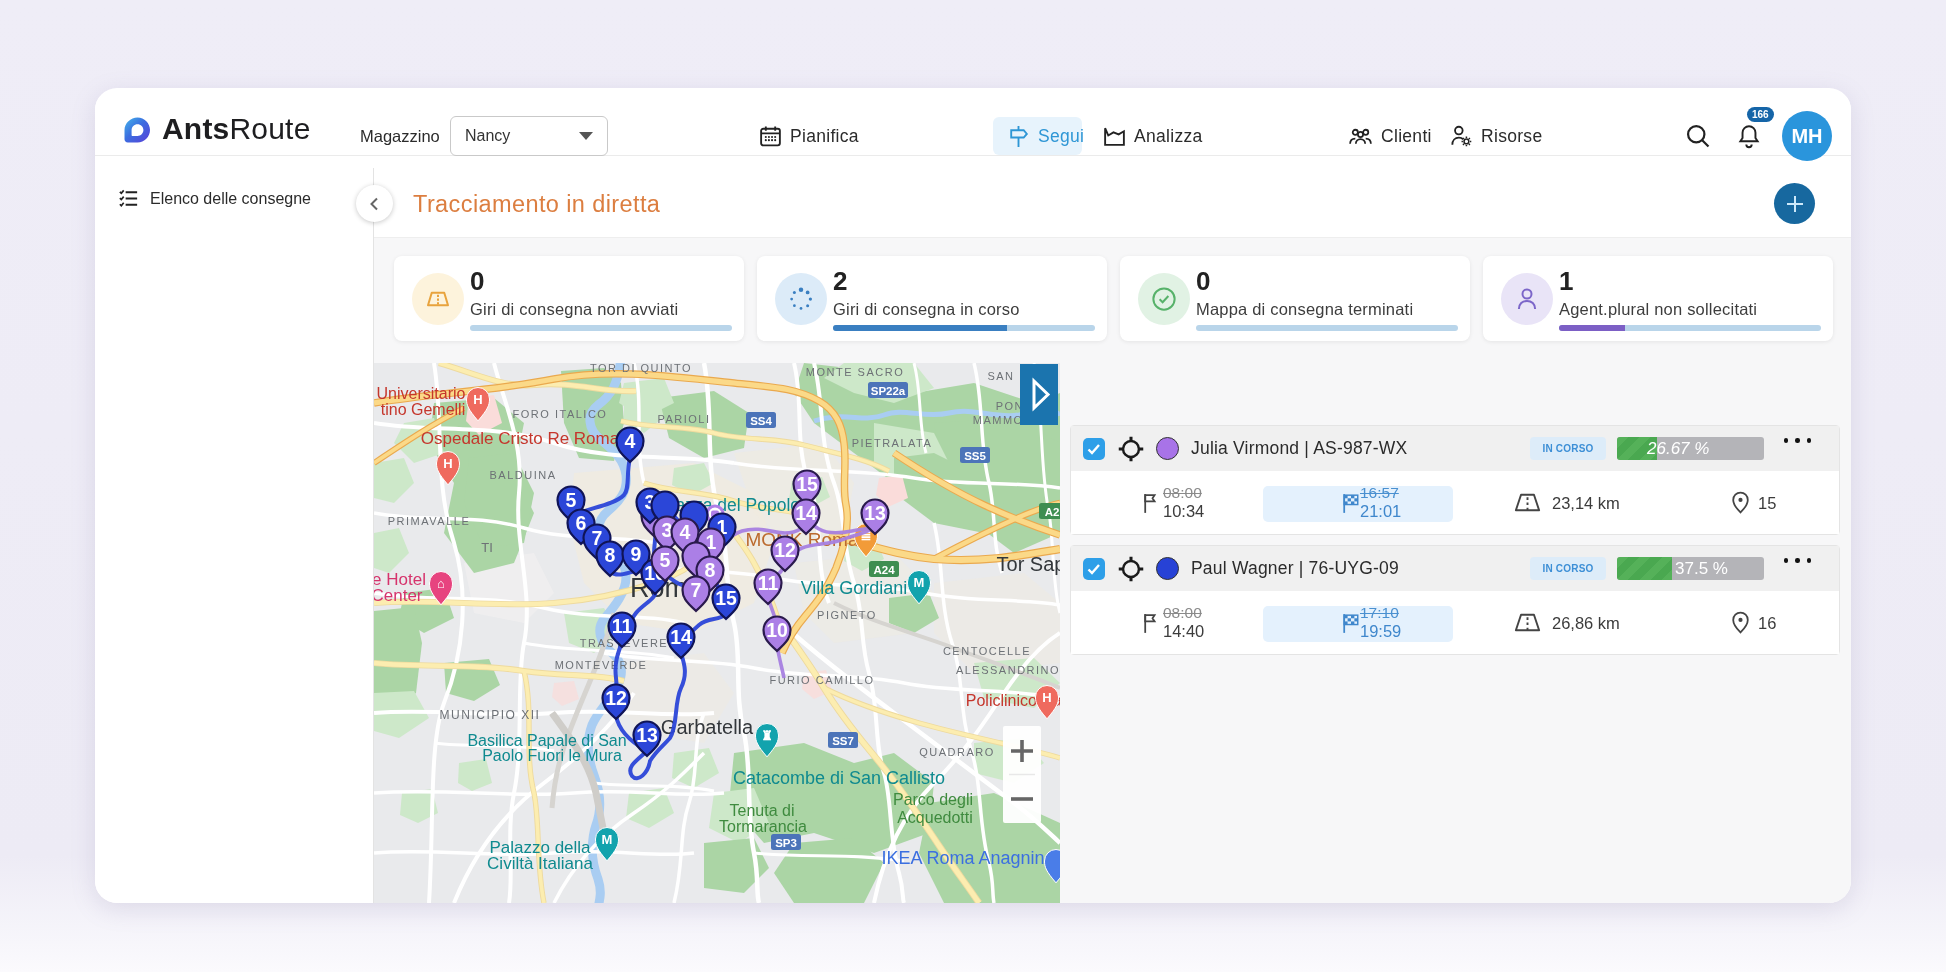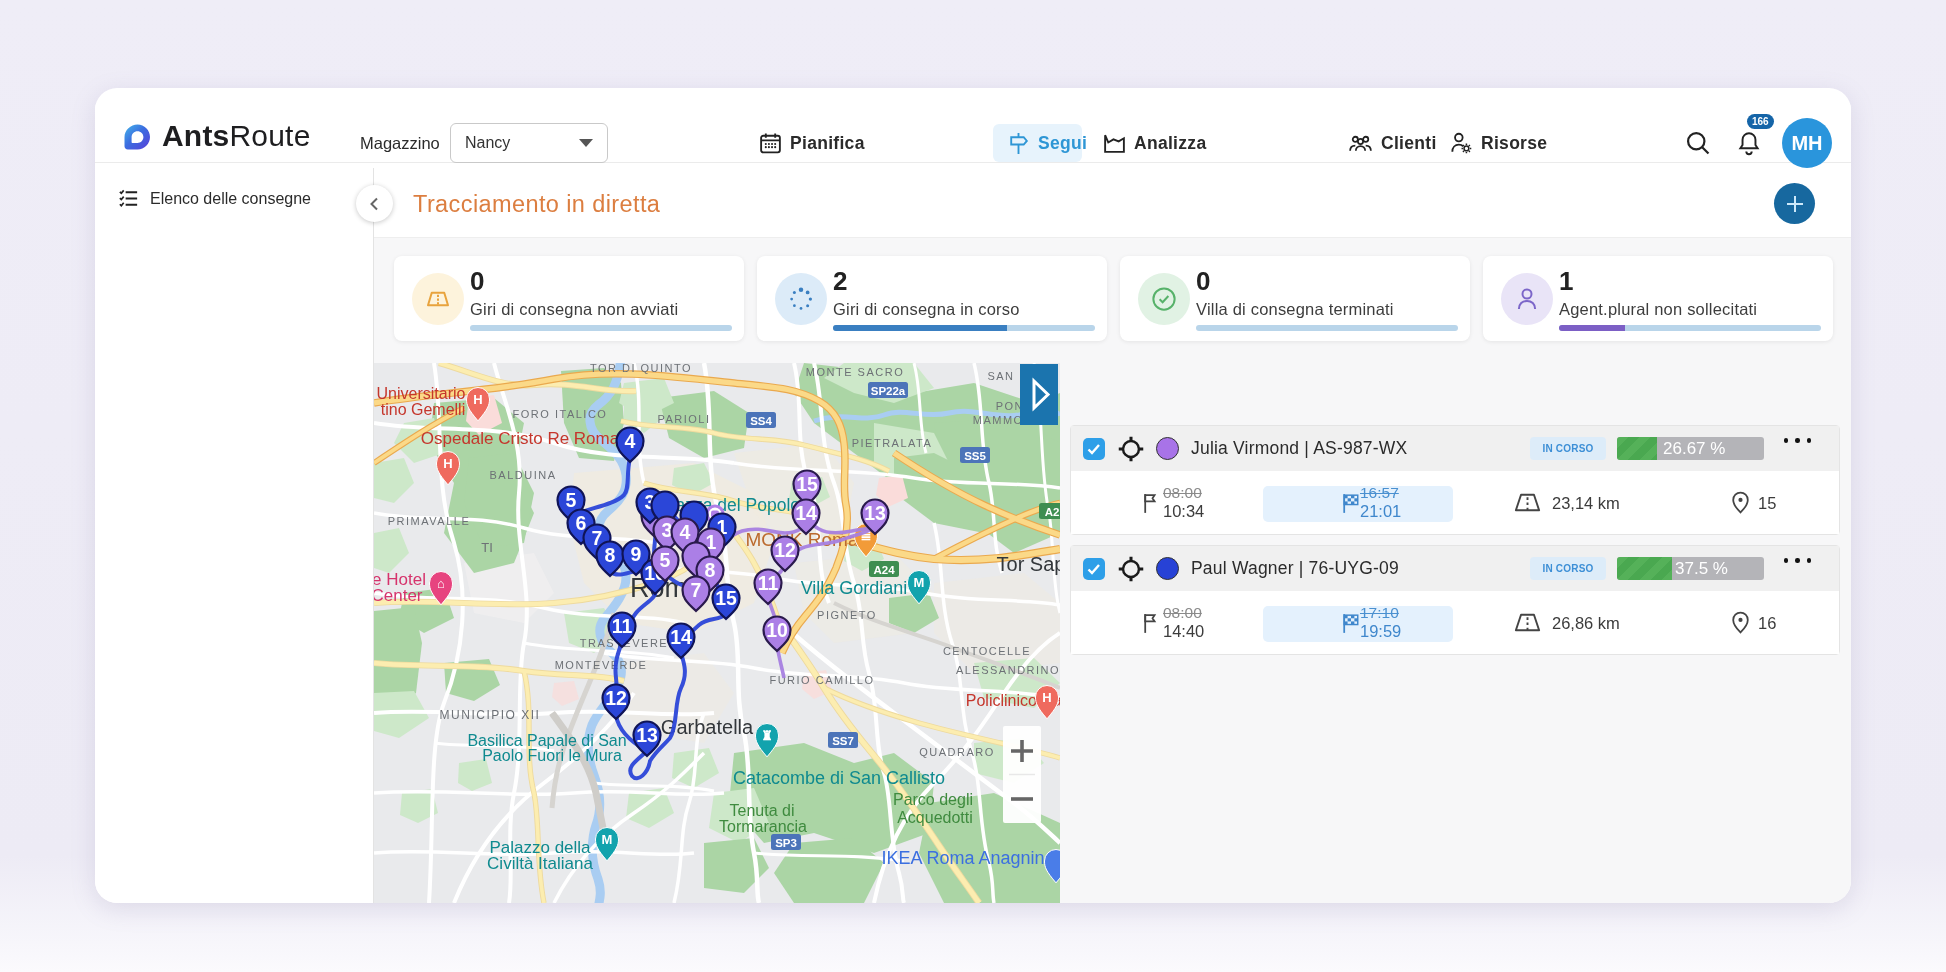--- a/index.html
+++ b/index.html
@@ -4,25 +4,25 @@
 <style>
 * { margin:0; padding:0; box-sizing:border-box; }
 html,body { width:1946px; height:972px; overflow:hidden; }
 body { background:linear-gradient(180deg,#efedf7 0%,#edebf5 88%,#f7f6fb 97%,#fbfafd 100%); font-family:"Liberation Sans", sans-serif; }
 #card {
   position:absolute; left:95px; top:88px; width:1756px; height:815px;
   background:#fff; border-radius:22px; overflow:hidden;
   box-shadow:0 6px 24px rgba(120,110,160,.18);
 }
 
-#nav { position:absolute; left:0; top:15px; width:100%; height:60px; background:#fff; border-bottom:1px solid #ebebeb; }
+#nav { position:absolute; left:0; top:8px; width:100%; height:60px; background:#fff; border-bottom:1px solid #ebebeb; }
 .logo { position:absolute; left:28px; top:19px; display:flex; align-items:center; }
 .logo-text { font-size:30px; color:#1e1e20; letter-spacing:.2px; margin-left:11px; margin-top:-3px; }
 .logo-text b { font-weight:700; }
-.nav-item { position:absolute; top:0; height:80px; display:flex; align-items:center; gap:7px; font-size:17.5px; color:#2b2b2b; font-weight:700; letter-spacing:.3px; }
+.nav-item { position:absolute; top:0; height:80px; display:flex; align-items:center; gap:7px; font-size:17.5px; color:#2b2b2b; font-weight:400; letter-spacing:.3px; }
 .mag { position:absolute; left:265px; top:0; height:80px; display:flex; align-items:center; font-size:16.5px; color:#2b2b2b; font-weight:500; }
 .select { position:absolute; left:355px; top:20px; width:158px; height:40px; border:1px solid #c9c9c9; border-radius:6px; display:flex; align-items:center; padding:0 14px; font-size:16px; color:#333; }
 .select .caret { position:absolute; right:14px; width:0; height:0; border-left:7px solid transparent; border-right:7px solid transparent; border-top:8px solid #555; }
 .segui-pill { position:absolute; left:898px; top:21px; width:89px; height:38px; background:#e7f3fc; border-radius:6px; }
 .badge { position:absolute; background:#1565a8; color:#fff; font-size:10px; font-weight:700; border-radius:11px; padding:2px 5px; }
 .avatar { position:absolute; left:1687px; top:15px; width:50px; height:50px; border-radius:50%; background:#2a95dc; color:#fff; font-weight:700; font-size:20px; display:flex; align-items:center; justify-content:center; }
 
 #sidebar { position:absolute; left:0; top:80px; width:279px; height:735px; background:#fff; border-right:1px solid #e3e3e3; }
 .side-item { display:flex; align-items:center; gap:10px; margin:0 13px; padding:9px 9px; border-radius:8px; font-size:16px; color:#2b2b2b; font-weight:500; white-space:nowrap;}
 .side-item.active { background:#e3f1fc; color:#2e96d5; }
@@ -193,21 +193,21 @@
           </div>
       </div>
       <div class="stat" style="left:746px">
         <div class="ico" style="background:#e1f2e4;">
           <svg width="30" height="30" viewBox="0 0 24 24" fill="none" stroke="#57b26a" stroke-width="1.6">
               <circle cx="12" cy="12" r="8.5"></circle>
               <path d="M8.5 12.2l2.4 2.4 4.6-5"></path>
             </svg>
         </div>
         <div class="num">0</div>
-        <div class="lbl">Villa di consegna terminati</div>
+        <div class="lbl">Mappa di consegna terminati</div>
         <div class="bar"></div>
       </div>
       <div class="stat" style="left:1109px">
         <div class="ico" style="background:#e9e4f7;">
           <svg width="30" height="30" viewBox="0 0 24 24" fill="none" stroke="#7c66c9" stroke-width="1.6">
               <circle cx="12" cy="8" r="3.6"></circle>
               <path d="M5.5 20c0-4 2.8-6.5 6.5-6.5s6.5 2.5 6.5 6.5"></path>
             </svg>
         </div>
         <div class="num">1</div>
@@ -482,21 +482,21 @@
           </div>
         <svg width="28" height="28" viewBox="0 0 24 24" fill="none" stroke="#1b1b1b" stroke-width="2.1" style="margin-left:12px;">
             <circle cx="12" cy="12" r="6.8"></circle>
             <path d="M12 1.5v4M12 18.5v4M1.5 12h4M18.5 12h4" stroke-width="2.6"></path>
           </svg>
         <div class="veh-circle" style="background:#a873e8;"></div>
         <div class="rc-name">Julia Virmond | AS-987-WX</div>
         <div class="incorso">IN CORSO</div>
         <div class="pbar">
             <div class="fill" style="width:40px;"></div>
-            <div class="pct" style="padding-left:46px;">26.67&nbsp;%</div>
+            <div class="pct" style="padding-left:30px;font-style:italic;">26.67&nbsp;%</div>
           </div>
         <div class="dots">
             <i></i>
             <i></i>
             <i></i>
           </div>
       </div>
       <div class="rc-body">
         <svg width="25" height="25" viewBox="0 0 24 24" fill="none" stroke="#444" stroke-width="1.7" style="position:absolute;left:69px;top:20px;">
             <path d="M5 21V3"></path>

